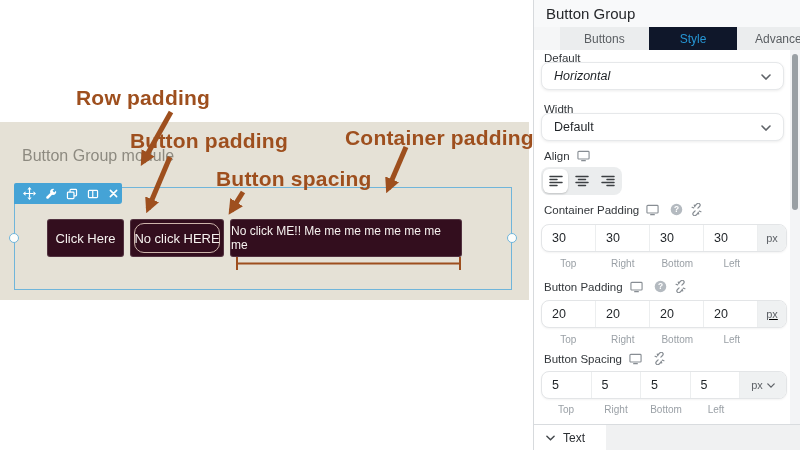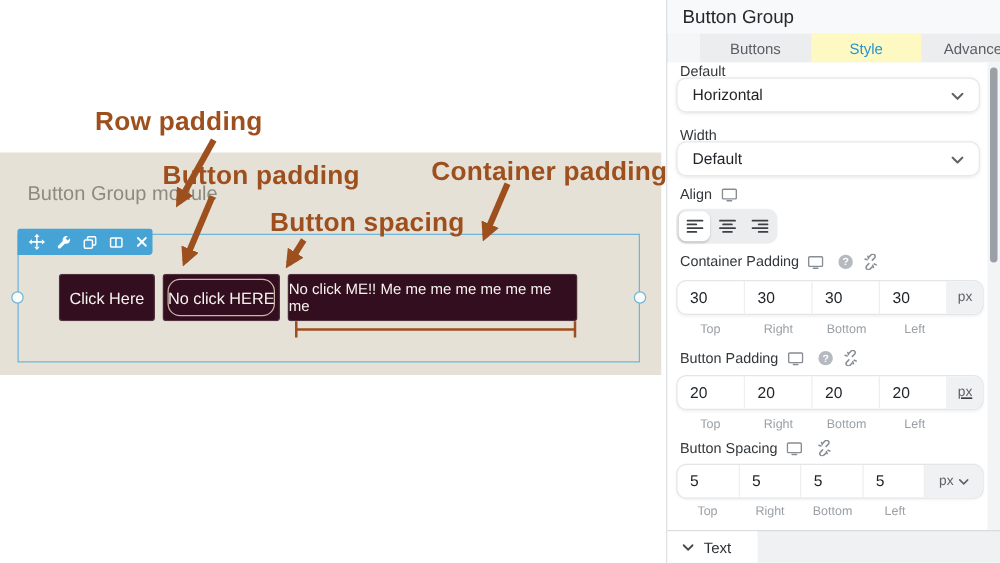--- a/index.html
+++ b/index.html
@@ -45,21 +45,21 @@
   
   .panel { position:absolute; left:533px; top:0; width:267px; height:450px;
     background:#f5f6f7; border-left:1px solid #d7dadd; }
   .panel-header { position:absolute; left:0; top:0; width:100%; height:27px;
     background:#f8f9fa; display:flex; align-items:center; padding-left:12px;
     font-size:15px; color:#26282b; font-weight:500; }
   .tabs { position:absolute; left:16px; top:27px; width:100%; height:23px; display:flex;
     background:#ebedee;margin-left:10px; }
   .tab { flex:1; display:flex; align-items:center; justify-content:center;
     font-size:12px; color:#5a5e62; cursor:pointer; }
-  .tab.active { background:#fef9c3; color:#2695d3; }
+  .tab.active { background:#0f172a; color:#2695d3; }
 
   .panel-content { position:absolute; left:0; top:50px; width:100%; height:374px; background:#fff; }
   .scroll-track { position:absolute; right:0; top:50px; width:10px; height:374px; background:#f3f4f6; }
   .scroll-thumb { position:absolute; right:2px; top:54px; width:6px; height:156px;
     background:#9aa0a5; border-radius:3px; }
 
   .f-label { position:absolute; font-size:11.5px; color:#33373b; }
   .f-label-row { position:absolute; display:flex; align-items:center; gap:7px;
     font-size:11.5px; color:#33373b; }
   .f-label-row svg { display:block; }
@@ -168,21 +168,21 @@
     <div class="tab">Buttons</div>
     <div class="tab active">Style</div>
     <div class="tab">Advanced</div>
   </div>
 
   <div class="panel-content"></div>
   <div class="scroll-track"></div>
   <div class="scroll-thumb"></div>
 
   <div class="f-label" style="left:10px; top:52px;">Default</div>
-  <div class="dropdown" style="top:62px;">
+  <div class="dropdown" style="top:62px;font-style:italic;">
     <span>Horizontal</span>
     <span class="chev"><svg width="10" height="6" viewBox="0 0 10 6">
           <path d="M1 1l4 4 4-4" stroke="#5f6368" stroke-width="1.6" fill="none" stroke-linecap="round"></path>
         </svg></span>
   </div>
 
   <div class="f-label" style="left:10px; top:103px;">Width</div>
   <div class="dropdown" style="top:113px;">
     <span>Default</span>
     <span class="chev"><svg width="10" height="6" viewBox="0 0 10 6">

